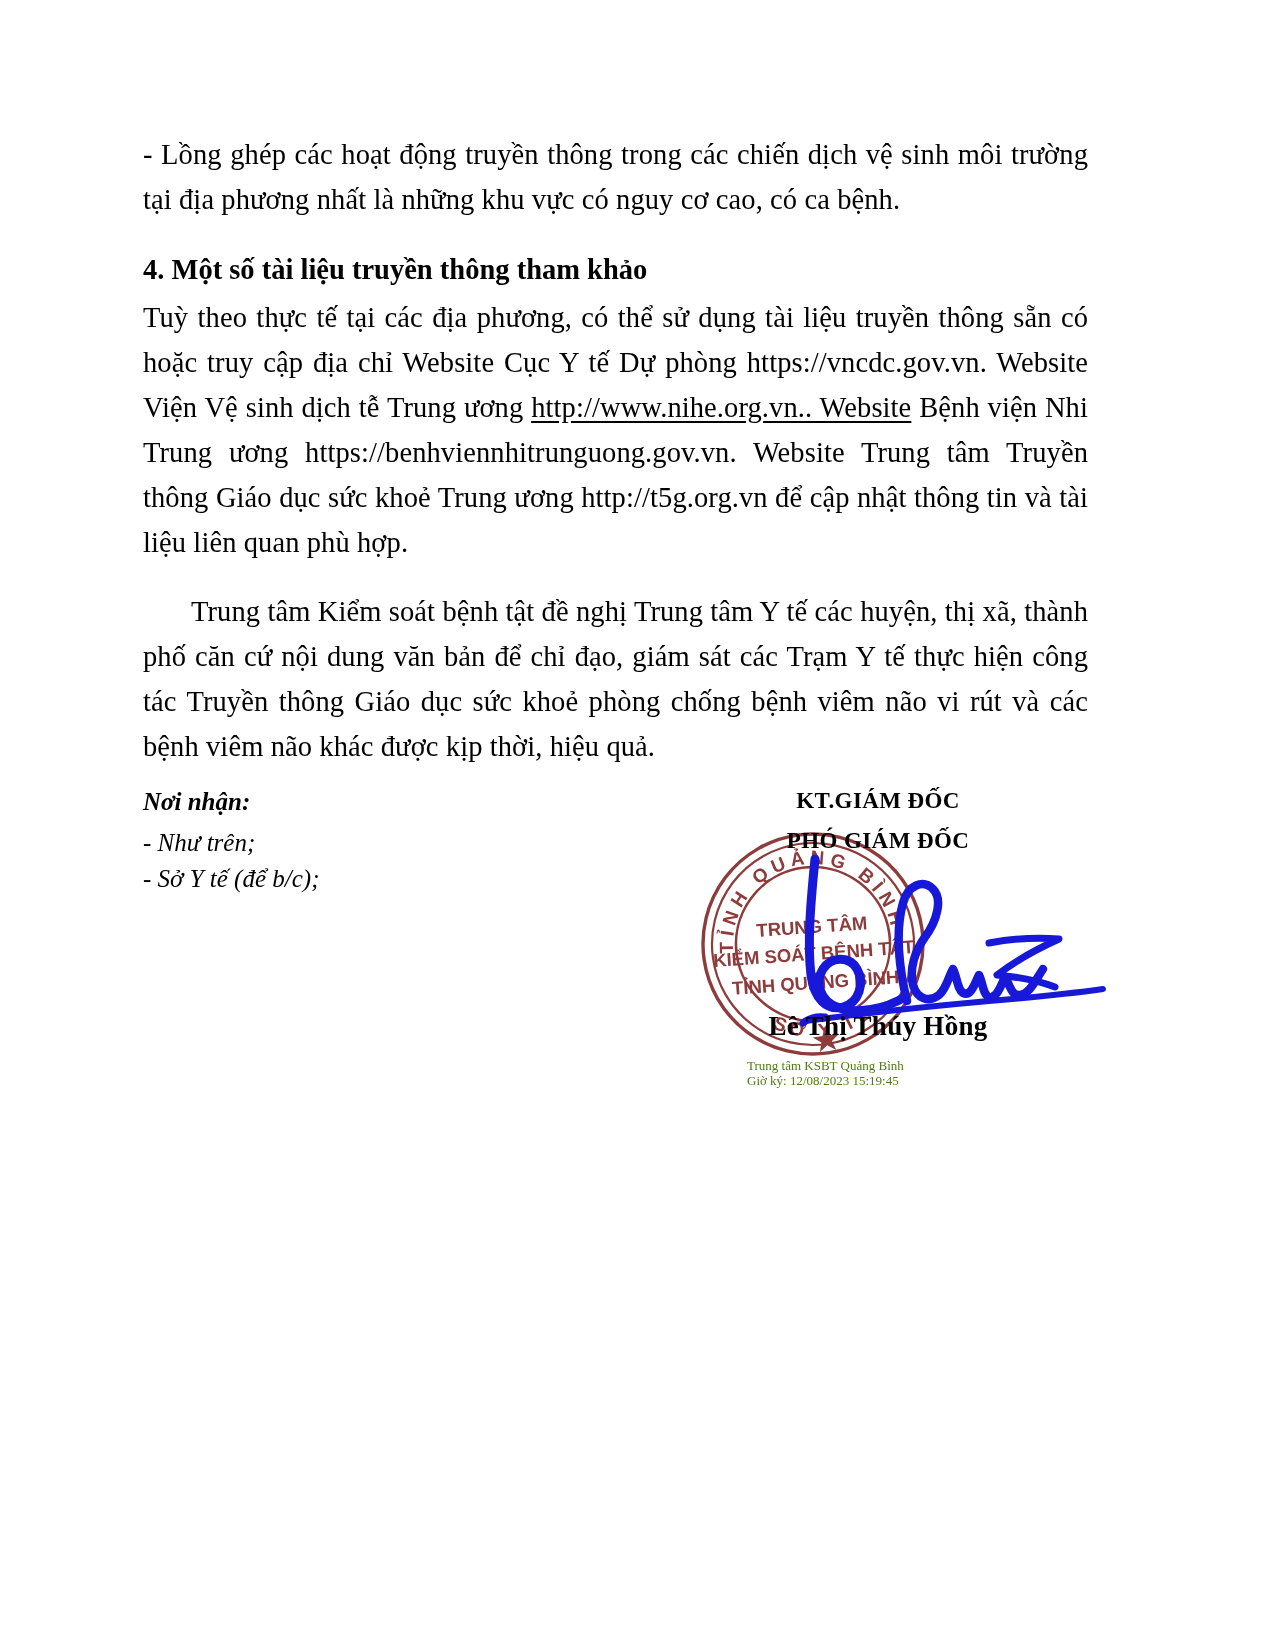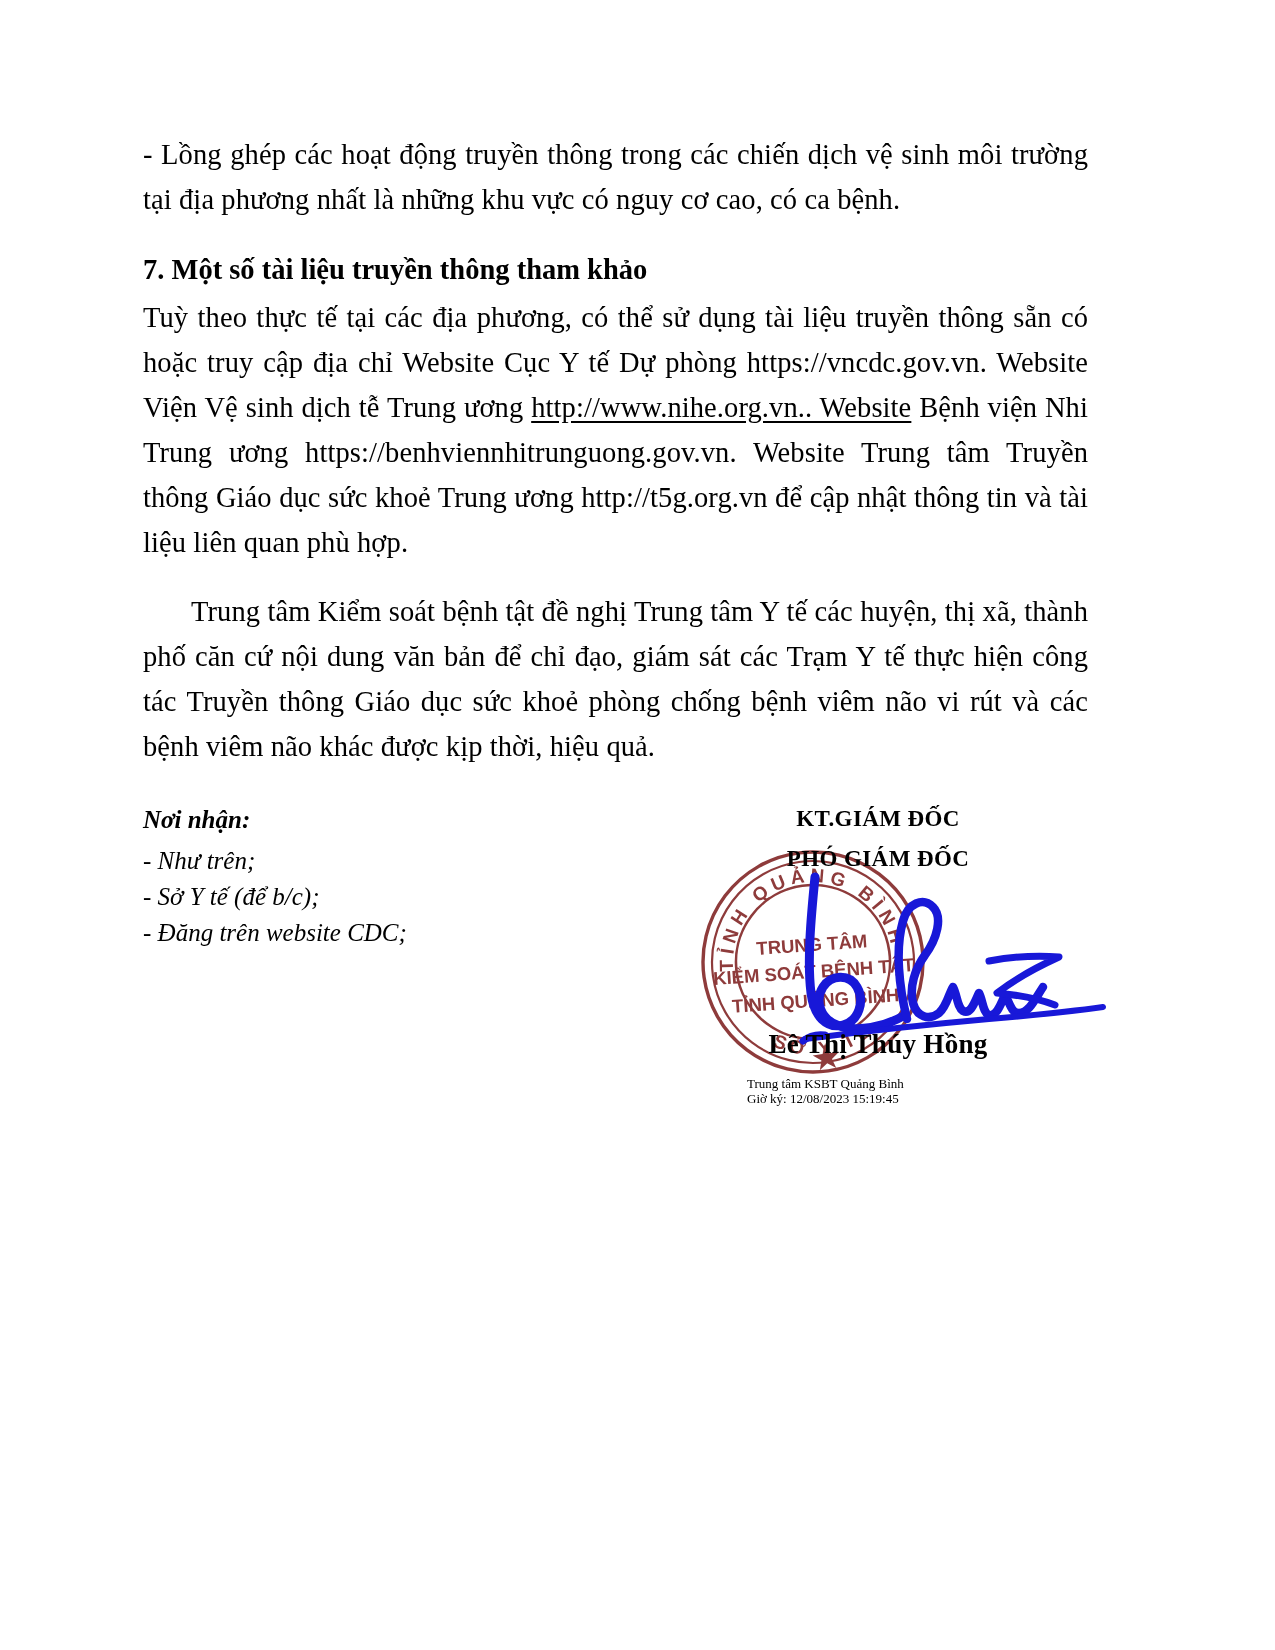--- a/index.html
+++ b/index.html
@@ -47,21 +47,21 @@
   .gap-md { height: 22px; }
 
   .ulink {
     text-decoration: underline;
     text-underline-offset: 4px;
   }
 
   
   .sig-wrap {
     position: relative;
-    margin-top: 34px;
+    margin-top: 16px;
     height: 330px;
   }
 
   .recipients {
     position: absolute;
     left: 0;
     top: 0;
     width: 430px;
   }
   .recip-title {
@@ -102,21 +102,21 @@
     z-index: 5;
     margin-top: 148px;
   }
   .sign-meta {
     position: absolute;
     left: 84px;
     top: 278px;
     text-align: left;
     font-size: 13px;
     line-height: 14.5px;
-    color: #000000;
+    color: #4d7c0f;
     white-space: nowrap;
     z-index: 6;
   }
 
   
   .seal {
     position: absolute;
     left: 35px;
     top: 48px;
     width: 230px;
@@ -138,35 +138,34 @@
 </head>
 <body>
 
 <div class="page">
   <div class="content">
 
     <p class="para">- Lồng ghép các hoạt động truyền thông trong các chiến dịch vệ sinh môi trường tại địa phương nhất là những khu vực có nguy cơ cao, có ca bệnh.</p>
 
     <div class="gap-sm"></div>
 
-    <p class="heading">7. Một số tài liệu truyền thông tham khảo</p>
+    <p class="heading">4. Một số tài liệu truyền thông tham khảo</p>
 
     <p class="para"><span>Tuỳ theo thực tế tại các địa phương, có thể sử dụng tài liệu truyền thông sẵn có hoặc truy cập địa chỉ Website Cục Y tế Dự phòng https://vncdc.gov.vn. Website Viện Vệ sinh dịch tễ Trung ương </span><span class="ulink">http://www.nihe.org.vn.. Website</span><span> Bệnh viện Nhi Trung ương https://benhviennhitrunguong.gov.vn. Website Trung tâm Truyền thông Giáo dục sức khoẻ Trung ương http://t5g.org.vn để cập nhật thông tin và tài liệu liên quan phù hợp.</span></p>
 
     <div class="gap-md"></div>
 
     <p class="para"><span class="indent"></span><span>Trung tâm Kiểm soát bệnh tật đề nghị Trung tâm Y tế các huyện, thị xã, thành phố căn cứ nội dung văn bản để chỉ đạo, giám sát các Trạm Y tế thực hiện công tác Truyền thông Giáo dục sức khoẻ phòng chống bệnh viêm não vi rút và các bệnh viêm não khác được kịp thời, hiệu quả.</span></p>
 
     <div class="sig-wrap">
 
       <div class="recipients">
         <div class="recip-title">Nơi nhận:</div>
         <div class="recip-item">- Như trên;</div>
         <div class="recip-item">- Sở Y tế (để b/c);</div>
-        <div class="recip-item">- Đăng trên website CDC;</div>
       </div>
 
       <div class="signblock">
 
         <div class="sign-role">KT.GIÁM ĐỐC</div>
         <div class="sign-role">PHÓ GIÁM ĐỐC</div>
 
         <svg class="seal" viewBox="0 0 230 230">
           <defs>
             <path id="arcTop" d="M 35 115 A 80 80 0 0 1 195 115" fill="none"></path>

